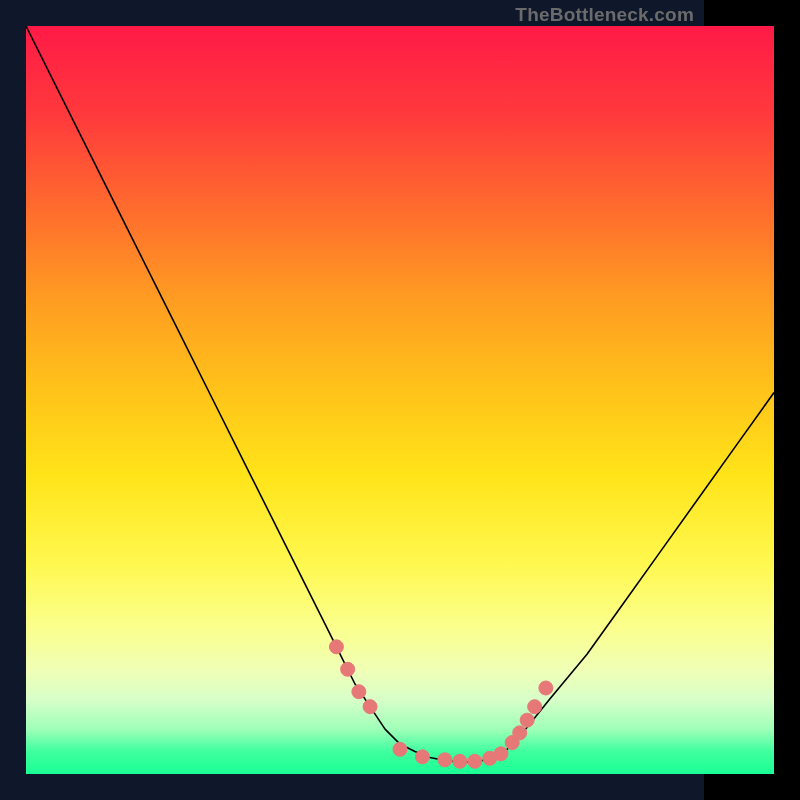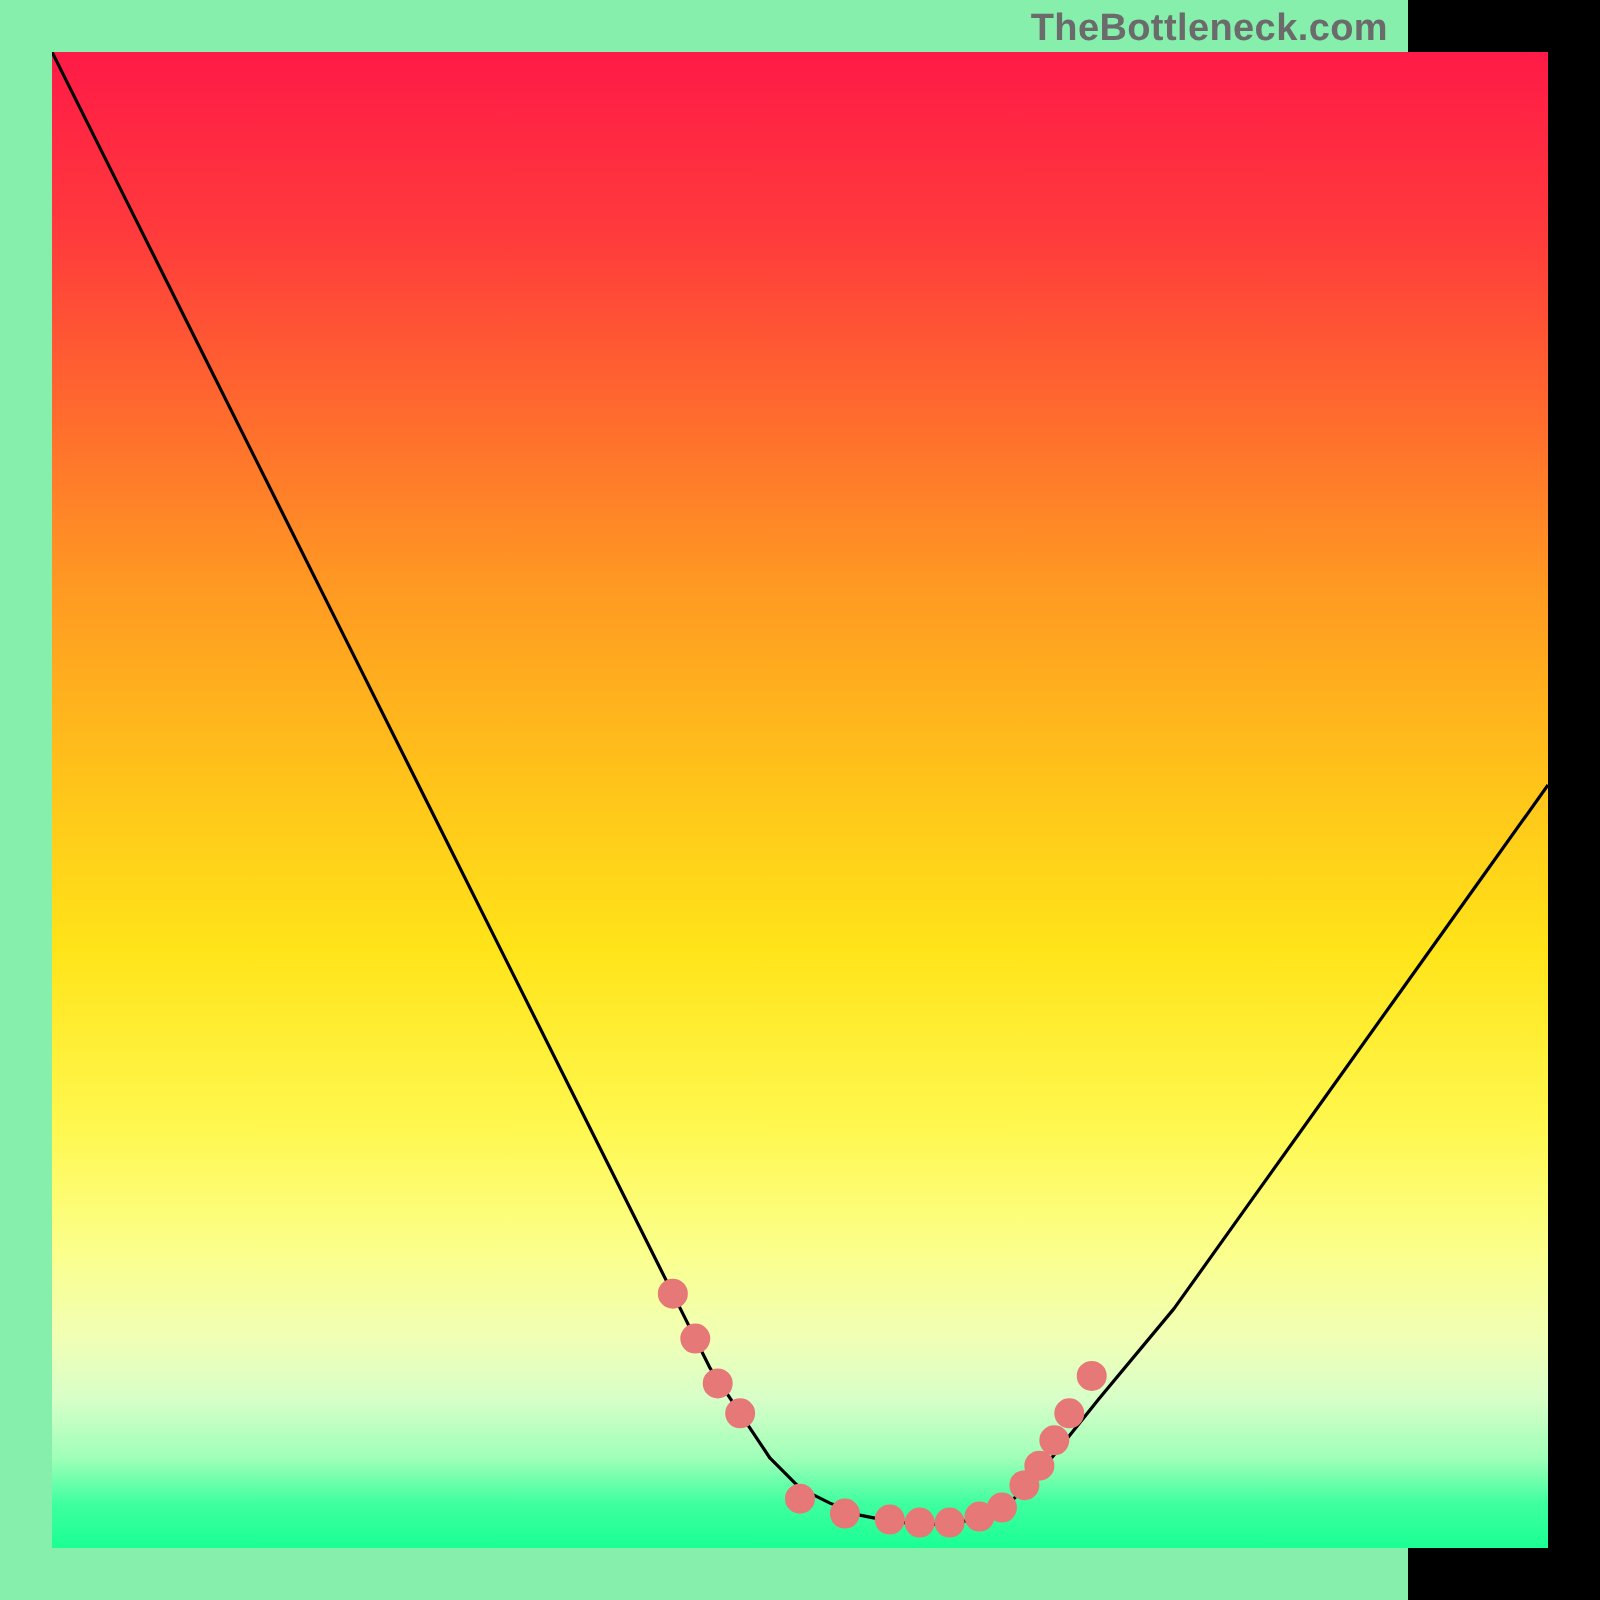--- a/index.html
+++ b/index.html
@@ -1,21 +1,21 @@
 <!DOCTYPE html>
 <html><head>
 <meta charset="utf-8">
 <style>
   * { margin: 0; padding: 0; box-sizing: border-box; }
   html, body { width: 800px; height: 800px; overflow: hidden; background: #000; }
   .stage {
     position: relative;
     width: 704px;
     height: 800px;
-    background: #86efac;
+    background: #0f172a;
   }
   .plot {
     position: absolute;
     left: 26px;
     top: 26px;
     width: 748px;
     height: 748px;
     
     background:
       linear-gradient(to bottom,

